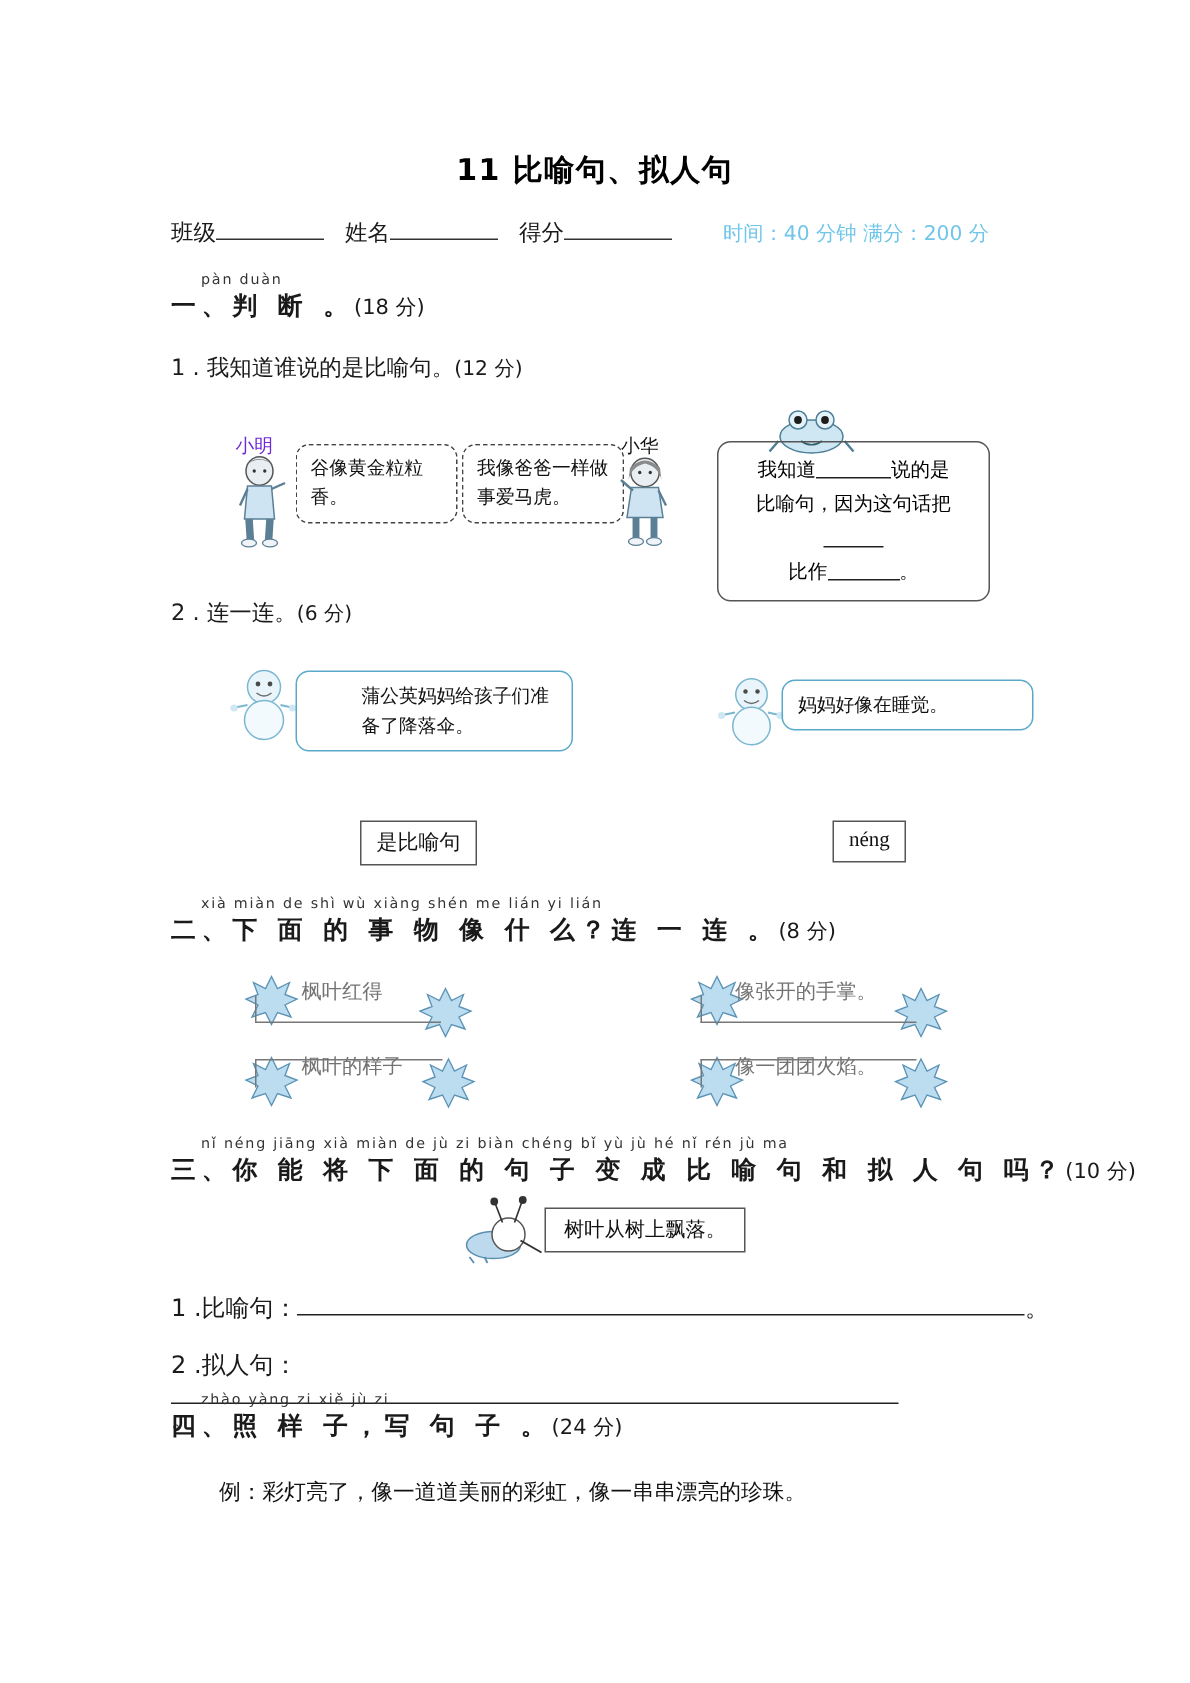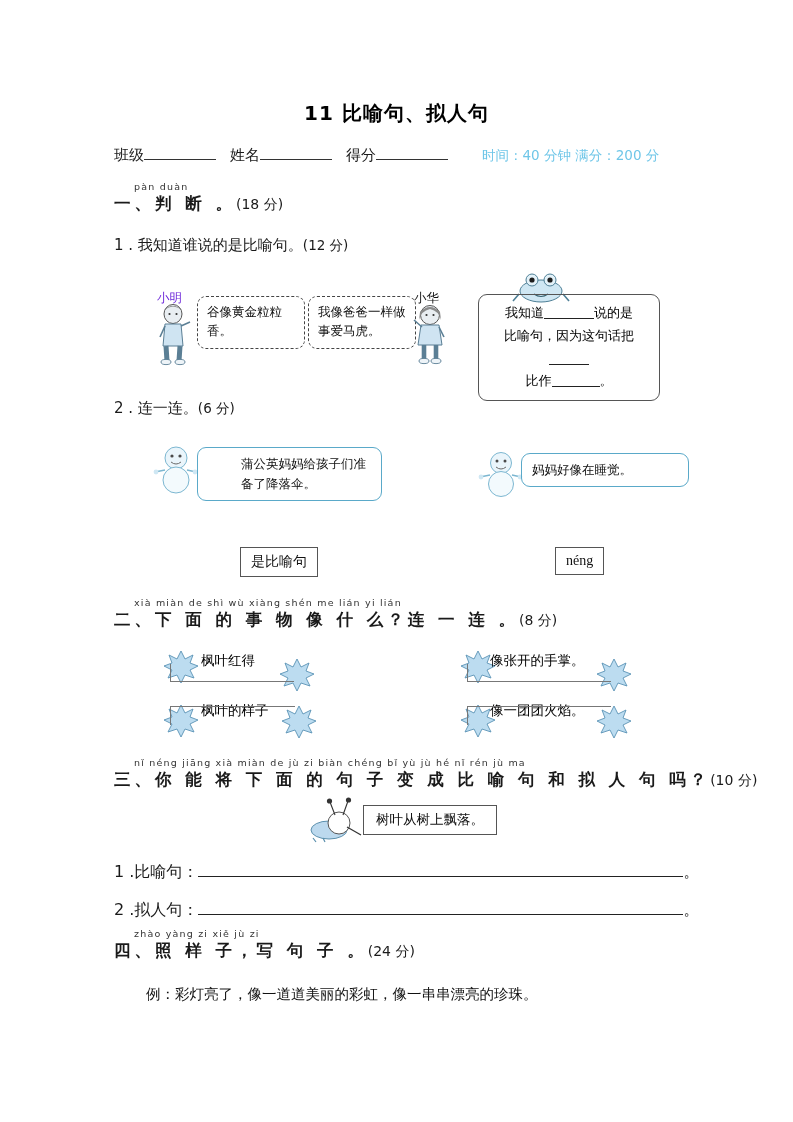--- a/index.html
+++ b/index.html
@@ -66,21 +66,21 @@
 
   
   .rect{
     position:absolute;border:1.1px solid #555;padding:5px 10px;
     font-size:14px;background:#fff;color:#111;white-space:nowrap;
   }
 
   
   .leafrow{position:absolute;height:46px;}
   .leafrow .txt{
-    position:absolute;left:38px;top:2px;font-size:13.5px;white-space:nowrap;color:#000000;
+    position:absolute;left:38px;top:2px;font-size:13.5px;white-space:nowrap;color:#737373;
   }
   .bracket{position:absolute;border-left:1px solid #777;border-bottom:1px solid #777;}
 
   
   .ansrow{
     position:absolute;left:114px;font-size:16px;white-space:nowrap;
     font-family:"DejaVu Sans","Liberation Sans",sans-serif;display:flex;align-items:baseline;
   }
   .ansrow .line{display:inline-block;border-bottom:1.2px solid #222;height:14px;}
 
@@ -273,21 +273,21 @@
     <path d="M8 41 L11 45 M18 41 L20 45" stroke="#5a8fad" stroke-width="1.2" fill="none"></path>
     <path d="M42 30 L56 38" stroke="#333" stroke-width="1.3" fill="none"></path>
   </svg>
   <div class="rect" style="left:363px;top:805px;font-size:13.5px;padding:5px 12px;border-color:#555;">树叶从树上飘落。</div>
 
   <div class="ansrow" style="top:862px;">
     <span>1 .比喻句：</span>
     <span class="line" style="width:485px;"></span>
     <span>。</span>
   </div>
-  <div class="ansrow" style="top:900px;">
+  <div class="ansrow" style="top:900px;flex-direction:column;">
     <span>2 .拟人句：</span>
     <span class="line" style="width:485px;"></span>
     <span>。</span>
   </div>
 
   <div class="sec" style="top:928px;">
     <div class="py">zhào yàng  zi       xiě  jù   zi</div>
     <div class="ln">
       <span class="sp">四、照 样 子，写 句 子 。</span><span class="pts">(24 分)</span>
     </div>

